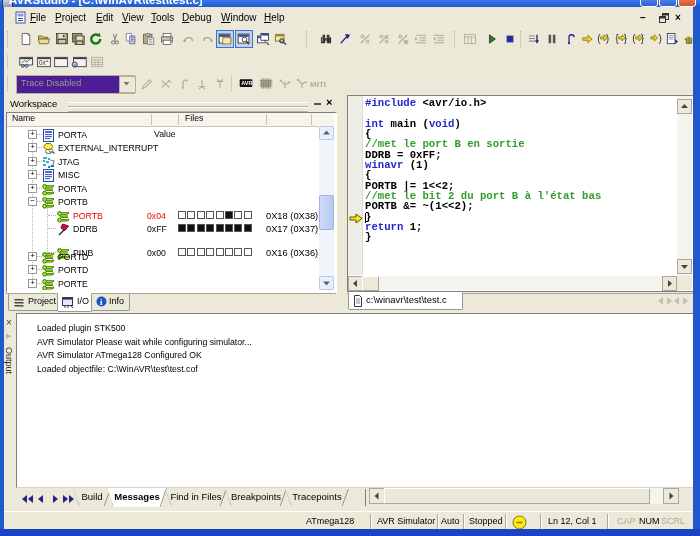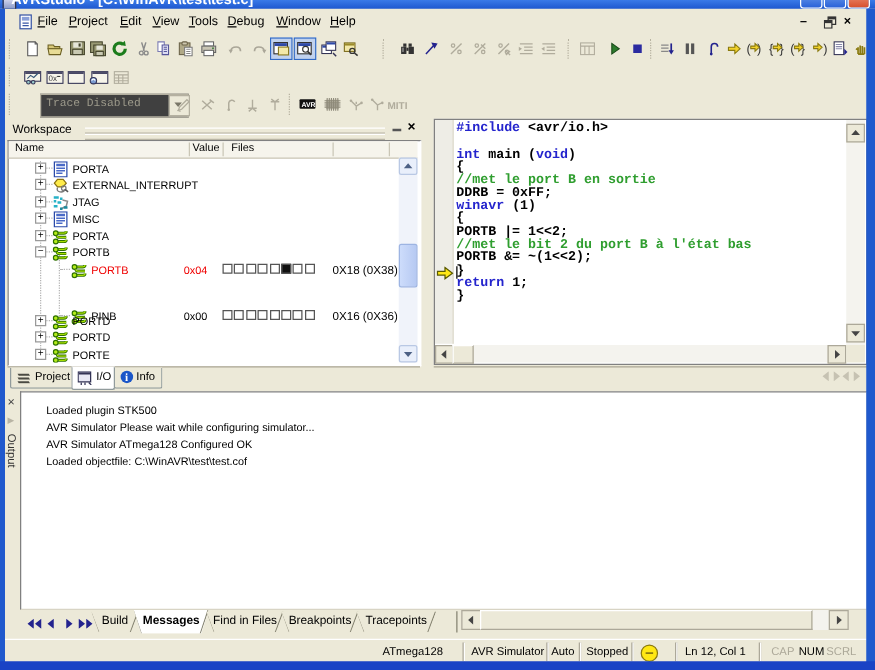--- a/index.html
+++ b/index.html
@@ -396,21 +396,21 @@
     <div class="i16" style="left:86px;top:3px;">
         <svg width="16" height="16">
           <rect x="1.5" y="2.5" width="13" height="11" fill="none" stroke="#b0ac9c"></rect>
           <path d="M1.5 5.5h13M5.5 5.5v8M9.5 5.5v8M1.5 8.5h13M1.5 11h13" stroke="#b0ac9c"></path>
         </svg>
       </div>
   </div>
 
   <div class="abs" id="toolbar3" style="left:3px;top:72px;width:694px;height:23px;">
     <div class="grip" style="left:4px;top:3px;height:17px;"></div>
-    <div class="abs" style="left:29px;top:3px;width:117px;height:17px;background:#404040;border:1px solid #b4b0a0;font-family:Liberation Mono, monospace;">
+    <div class="abs" style="left:13px;top:3px;width:117px;height:17px;background:#4c1d95;border:1px solid #b4b0a0;">
       <div class="abs" style="left:4px;top:2px;color:#9d9a8b;">Trace Disabled</div>
       <div class="abs" style="left:102px;top:0;width:15px;height:15px;background:#ece9d8;border:1px solid #b4b0a0;">
         <svg width="13" height="13">
             <path d="M3.5 5l3 3.5 3-3.5z" fill="#7a7768"></path>
           </svg>
       </div>
     </div>
     <div class="i16" style="left:136px;top:4px;">
         <svg width="16" height="16">
           <path d="M11 3l2 2-7 7-3 1 1-3z" fill="none" stroke="#b0ac9c" stroke-width="1.2"></path>
@@ -476,21 +476,21 @@
       <div class="abs" style="left:62px;top:4px;width:240px;height:3px;border-top:1px solid #fff;border-bottom:1px solid #b8b4a4;"></div>
       <div class="abs" style="left:62px;top:9px;width:240px;height:3px;border-top:1px solid #fff;border-bottom:1px solid #b8b4a4;"></div>
       <div class="abs" style="left:308px;top:5px;width:7px;height:2px;background:#555;"></div>
       <div class="abs" style="left:320px;top:-2px;font-size:11px;font-weight:bold;">×</div>
     </div>
 
     <div class="abs" style="left:2px;top:17px;width:329px;height:179px;background:#fff;border:1px solid #808080;border-right-color:#fff;border-bottom-color:#fff;">
 
       <div class="abs" style="left:0;top:0;width:327px;height:13px;background:#f6f4ec;border-bottom:1px solid #cac6b6;">
         <div class="abs" style="left:5px;top:0px;font-size:8.7px;">Name</div>
-        <div class="abs" style="left:147px;top:0px;font-size:8.7px;">Value</div>
+        <div class="abs" style="left:147px;top:16px;font-size:8.7px;">Value</div>
         <div class="abs" style="left:178px;top:0px;font-size:8.7px;">Files</div>
         <div class="abs" style="left:144px;top:1px;width:1px;height:11px;background:#cac6b6;"></div>
         <div class="abs" style="left:171px;top:1px;width:1px;height:11px;background:#cac6b6;"></div>
         <div class="abs" style="left:259px;top:1px;width:1px;height:11px;background:#cac6b6;"></div>
         <div class="abs" style="left:304px;top:1px;width:1px;height:11px;background:#cac6b6;"></div>
       </div>
 
       <div class="abs" id="tree" style="left:0;top:13px;width:311px;height:164px;overflow:hidden;font-size:8.7px;">
         <div class="abs" style="left:25px;top:3px;width:1px;height:152px;border-left:1px dotted #b4b4b4;"></div>
         <div class="abs" style="left:40px;top:76px;width:1px;height:55px;border-left:1px dotted #b4b4b4;"></div>
@@ -609,20 +609,40 @@
         <div class="chk" style="left:171.0px;top:2px;"></div>
         <div class="chk" style="left:180.4px;top:2px;"></div>
         <div class="chk" style="left:189.8px;top:2px;"></div>
         <div class="chk" style="left:199.2px;top:2px;"></div>
         <div class="chk" style="left:208.6px;top:2px;"></div>
         <div class="chk on" style="left:218.0px;top:2px;"></div>
         <div class="chk" style="left:227.4px;top:2px;"></div>
         <div class="chk" style="left:236.8px;top:2px;"></div>
         <div class="abs" style="left:259px;top:0;font-size:9.3px;">0X18 (0X38)</div>
         </div>
+        <div class="trow" style="left:0;top:96.4px;width:311px;">
+        <div class="abs" style="left:41px;top:6px;width:8px;border-top:1px dotted #b4b4b4;"></div>
+        <div class="abs" style="left:50px;top:1px;">
+              <svg width="13" height="13">
+                <path d="M2 12L10 4" stroke="#222" stroke-width="1.2"></path>
+                <path d="M5.5 1l6 2-3.5 4.5-4-2.5z" fill="#cc1133" stroke="#660a1a"></path>
+              </svg>
+            </div>
+        <div class="abs" style="left:66px;top:0;">DDRB</div>
+        <div class="abs" style="left:140px;top:0;">0xFF</div>
+        <div class="chk on" style="left:171.0px;top:2px;"></div>
+        <div class="chk on" style="left:180.4px;top:2px;"></div>
+        <div class="chk on" style="left:189.8px;top:2px;"></div>
+        <div class="chk on" style="left:199.2px;top:2px;"></div>
+        <div class="chk on" style="left:208.6px;top:2px;"></div>
+        <div class="chk on" style="left:218.0px;top:2px;"></div>
+        <div class="chk on" style="left:227.4px;top:2px;"></div>
+        <div class="chk on" style="left:236.8px;top:2px;"></div>
+        <div class="abs" style="left:259px;top:0;font-size:9.3px;">0X17 (0X37)</div>
+        </div>
         <div class="trow" style="left:0;top:120px;width:311px;">
         <div class="abs" style="left:41px;top:6px;width:8px;border-top:1px dotted #b4b4b4;"></div>
         <div class="abs" style="left:50px;top:1px;">
               <svg width="13" height="12" style="margin-top:1px;">
                 <path d="M4.5 2.5h4.5q2 0 2-1.5" stroke="#2e7000" stroke-width="2.4" fill="none"></path>
                 <path d="M4.5 2.5h4.5q2 0 2-1.5" stroke="#a8e000" stroke-width="1" fill="none"></path>
                 <circle cx="2.6" cy="2.5" r="1.9" fill="#b4ec1a" stroke="#2e7000"></circle>
                 <path d="M11 5.8H5.5Q3.8 5.8 3.8 4.5" stroke="#2e7000" stroke-width="2.4" fill="none"></path>
                 <path d="M11 5.8H5.5Q3.8 5.8 3.8 4.5" stroke="#a8e000" stroke-width="1" fill="none"></path>
                 <path d="M4.5 9.2h4.5q2 0 2-1.5" stroke="#2e7000" stroke-width="2.4" fill="none"></path>
@@ -787,20 +807,27 @@
               <path d="M9 6.5l-4-3.5v7z" fill="#444"></path>
             </svg>
           </div>
         <div class="sbbtn" style="left:14px;top:0;width:15px;height:13px;background:#ece9d8;border-color:#fff #aca899 #aca899 #fff;"></div>
       </div>
       <div class="abs" style="left:329px;top:180px;width:15px;height:14px;background:#ece9d8;"></div>
     </div>
 
     <div class="abs" style="left:7px;top:196px;width:350px;height:20px;">
         <div class="abs" style="left:0;top:2px;width:347px;height:1px;background:#a9a593;"></div>
+      <div class="abs" style="left:1px;top:1px;width:113px;height:16px;background:#fff;border:1px solid #919b9c;border-top-color:#fff;border-radius:0 0 2px 2px;">
+        <svg class="abs" style="left:4px;top:2px;" width="10" height="12">
+            <path d="M1.5 0.5h5l2 2v9h-7z" fill="#fff" stroke="#335"></path>
+            <path d="M3 4h4M3 6h4M3 8h4" stroke="#88a"></path>
+          </svg>
+        <div class="abs" style="left:17px;top:1px;font-size:9.5px;">c:\winavr\test\test.c</div>
+      </div>
       <svg class="abs" style="left:310px;top:6px;" width="36" height="8">
           <path d="M6 0L1 4l5 4z M10 0l5 4-5 4z" fill="#c6c2b2"></path>
           <path d="M26 0l-5 4 5 4z M30 0l5 4-5 4z" fill="#c6c2b2" transform="translate(-4,0)"></path>
         </svg>
     </div>
   </div>
 
   <div class="abs" id="output" style="left:3px;top:311px;width:694px;height:176px;">
     <div class="abs" style="left:3px;top:6px;font-size:10px;color:#444;">×</div>
     <div class="abs" style="left:11px;top:36px;width:40px;font-size:9px;color:#333;transform:rotate(90deg);transform-origin:0 0;">Output</div>

